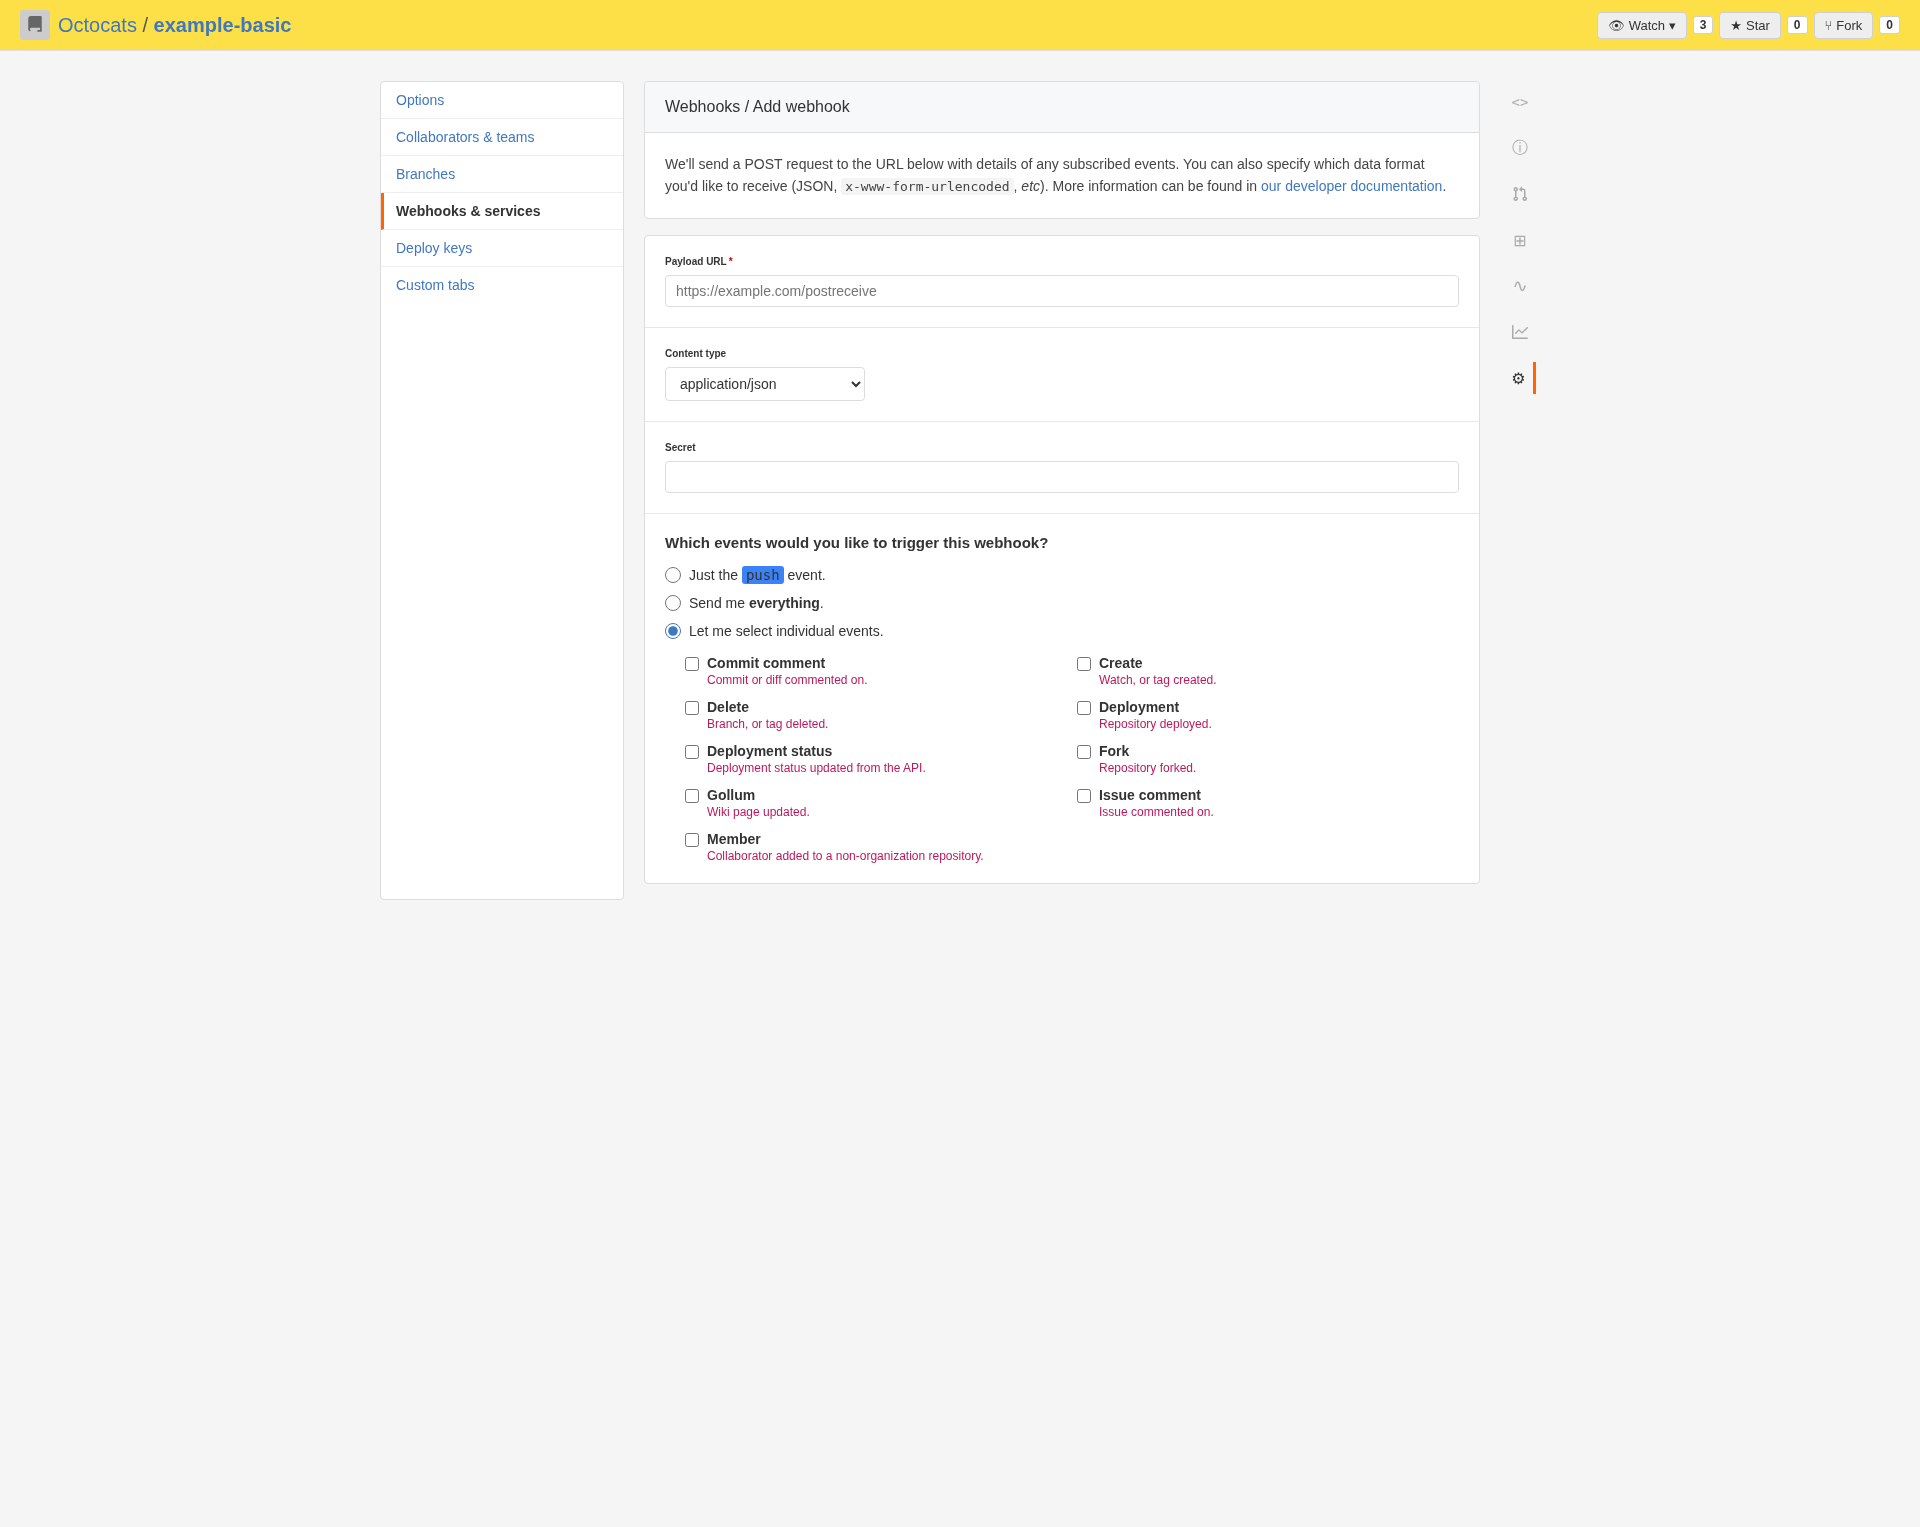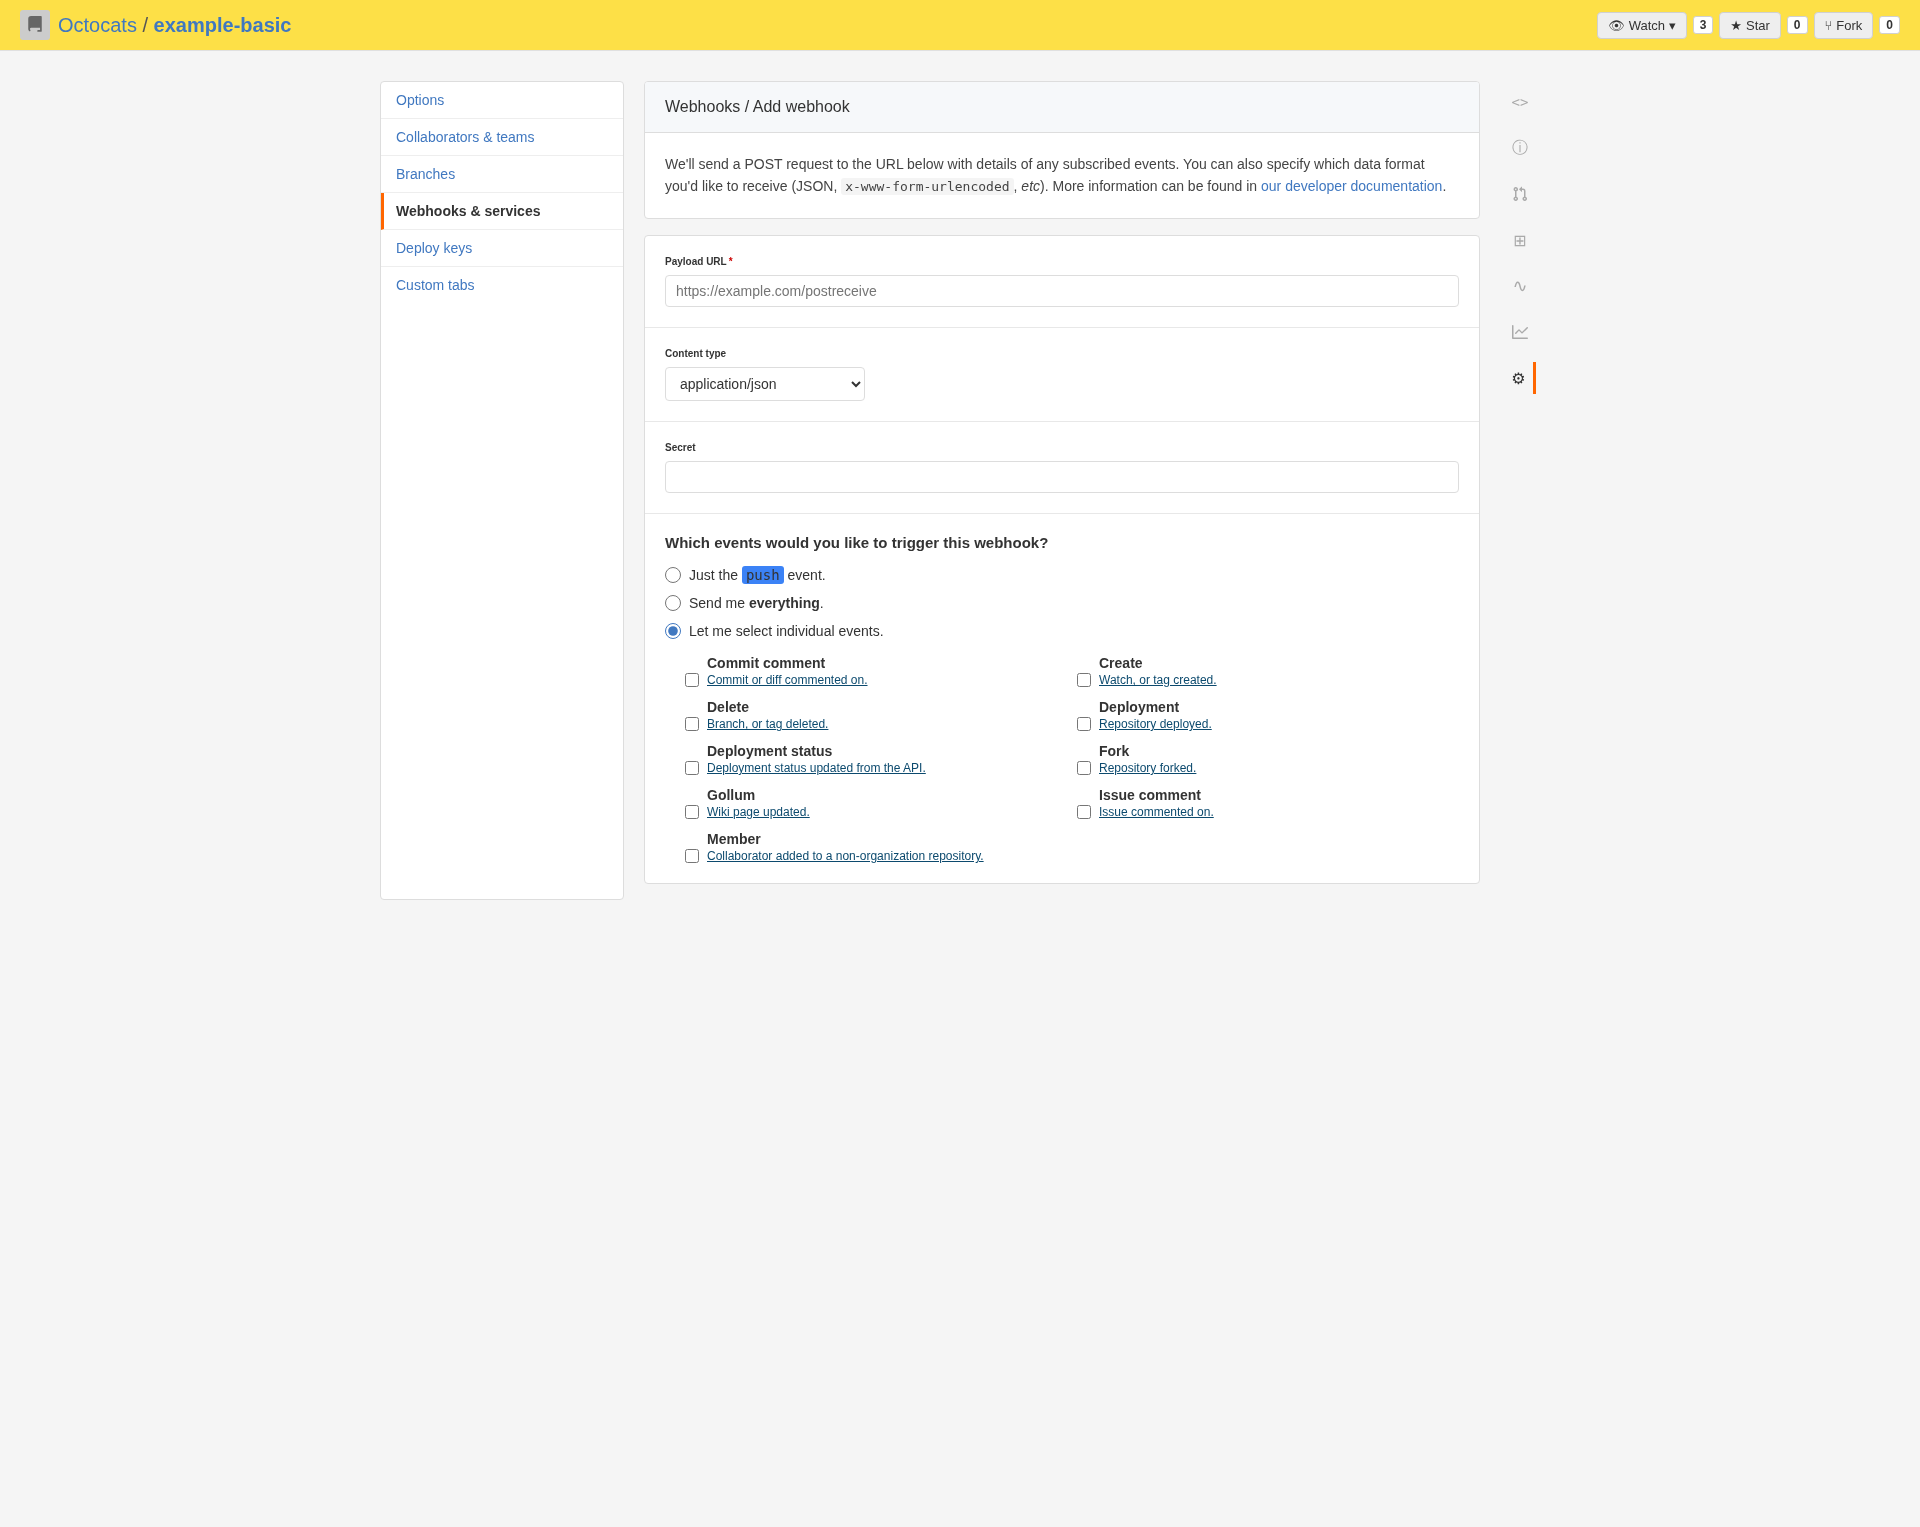--- a/index.html
+++ b/index.html
@@ -42,24 +42,24 @@
     .form-label { font-weight: bold; font-size: 10px; margin-bottom: 8px; display: block; }
     .required-star { color: #c00; margin-left: 2px; }
     .form-input { width: 100%; padding: 7px 10px; border: 1px solid #ddd; border-radius: 4px; font-size: 14px; color: #333; outline: none; }
     .form-select { padding: 7px 10px; border: 1px solid #ddd; border-radius: 4px; font-size: 14px; color: #333; background: #fff; width: 200px; cursor: pointer; }
 
     
     .events-question { font-weight: bold; font-size: 15px; margin-bottom: 16px; }
     .radio-option { display: flex; align-items: center; gap: 8px; margin-bottom: 12px; cursor: pointer; font-size: 14px; }
     .radio-option input[type="radio"] { width: 16px; height: 16px; cursor: pointer; accent-color: #4078c0; }
     .events-grid { display: grid; grid-template-columns: 1fr 1fr; gap: 12px 30px; margin-top: 16px; padding: 0 20px; }
-    .event-item { display: flex; align-items: flex-end; gap: 8px; }
+    .event-item { display: flex; align-items: flex-start; gap: 8px; }
     .event-item input[type="checkbox"] { margin-top: 2px; width: 14px; height: 14px; cursor: pointer; }
     .event-label { font-weight: bold; font-size: 14px; color: #333; }
-    .event-desc { font-size: 12px; color: #0c4a6e; margin-top: 2px; text-decoration: underline; }
+    .event-desc { font-size: 12px; color: #be185d; margin-top: 2px; }
     .right-icon { width: 32px; height: 32px; display: flex; align-items: center; justify-content: center; color: #aaa; cursor: pointer; font-size: 16px; border-radius: 4px; }
     .right-icon.active { color: #f60; border-right: 3px solid #f60; }
 
     strong { font-weight: bold; }
   </style>
 </head>
 <body>
 
 <div class="header">
   <div class="header-left">

